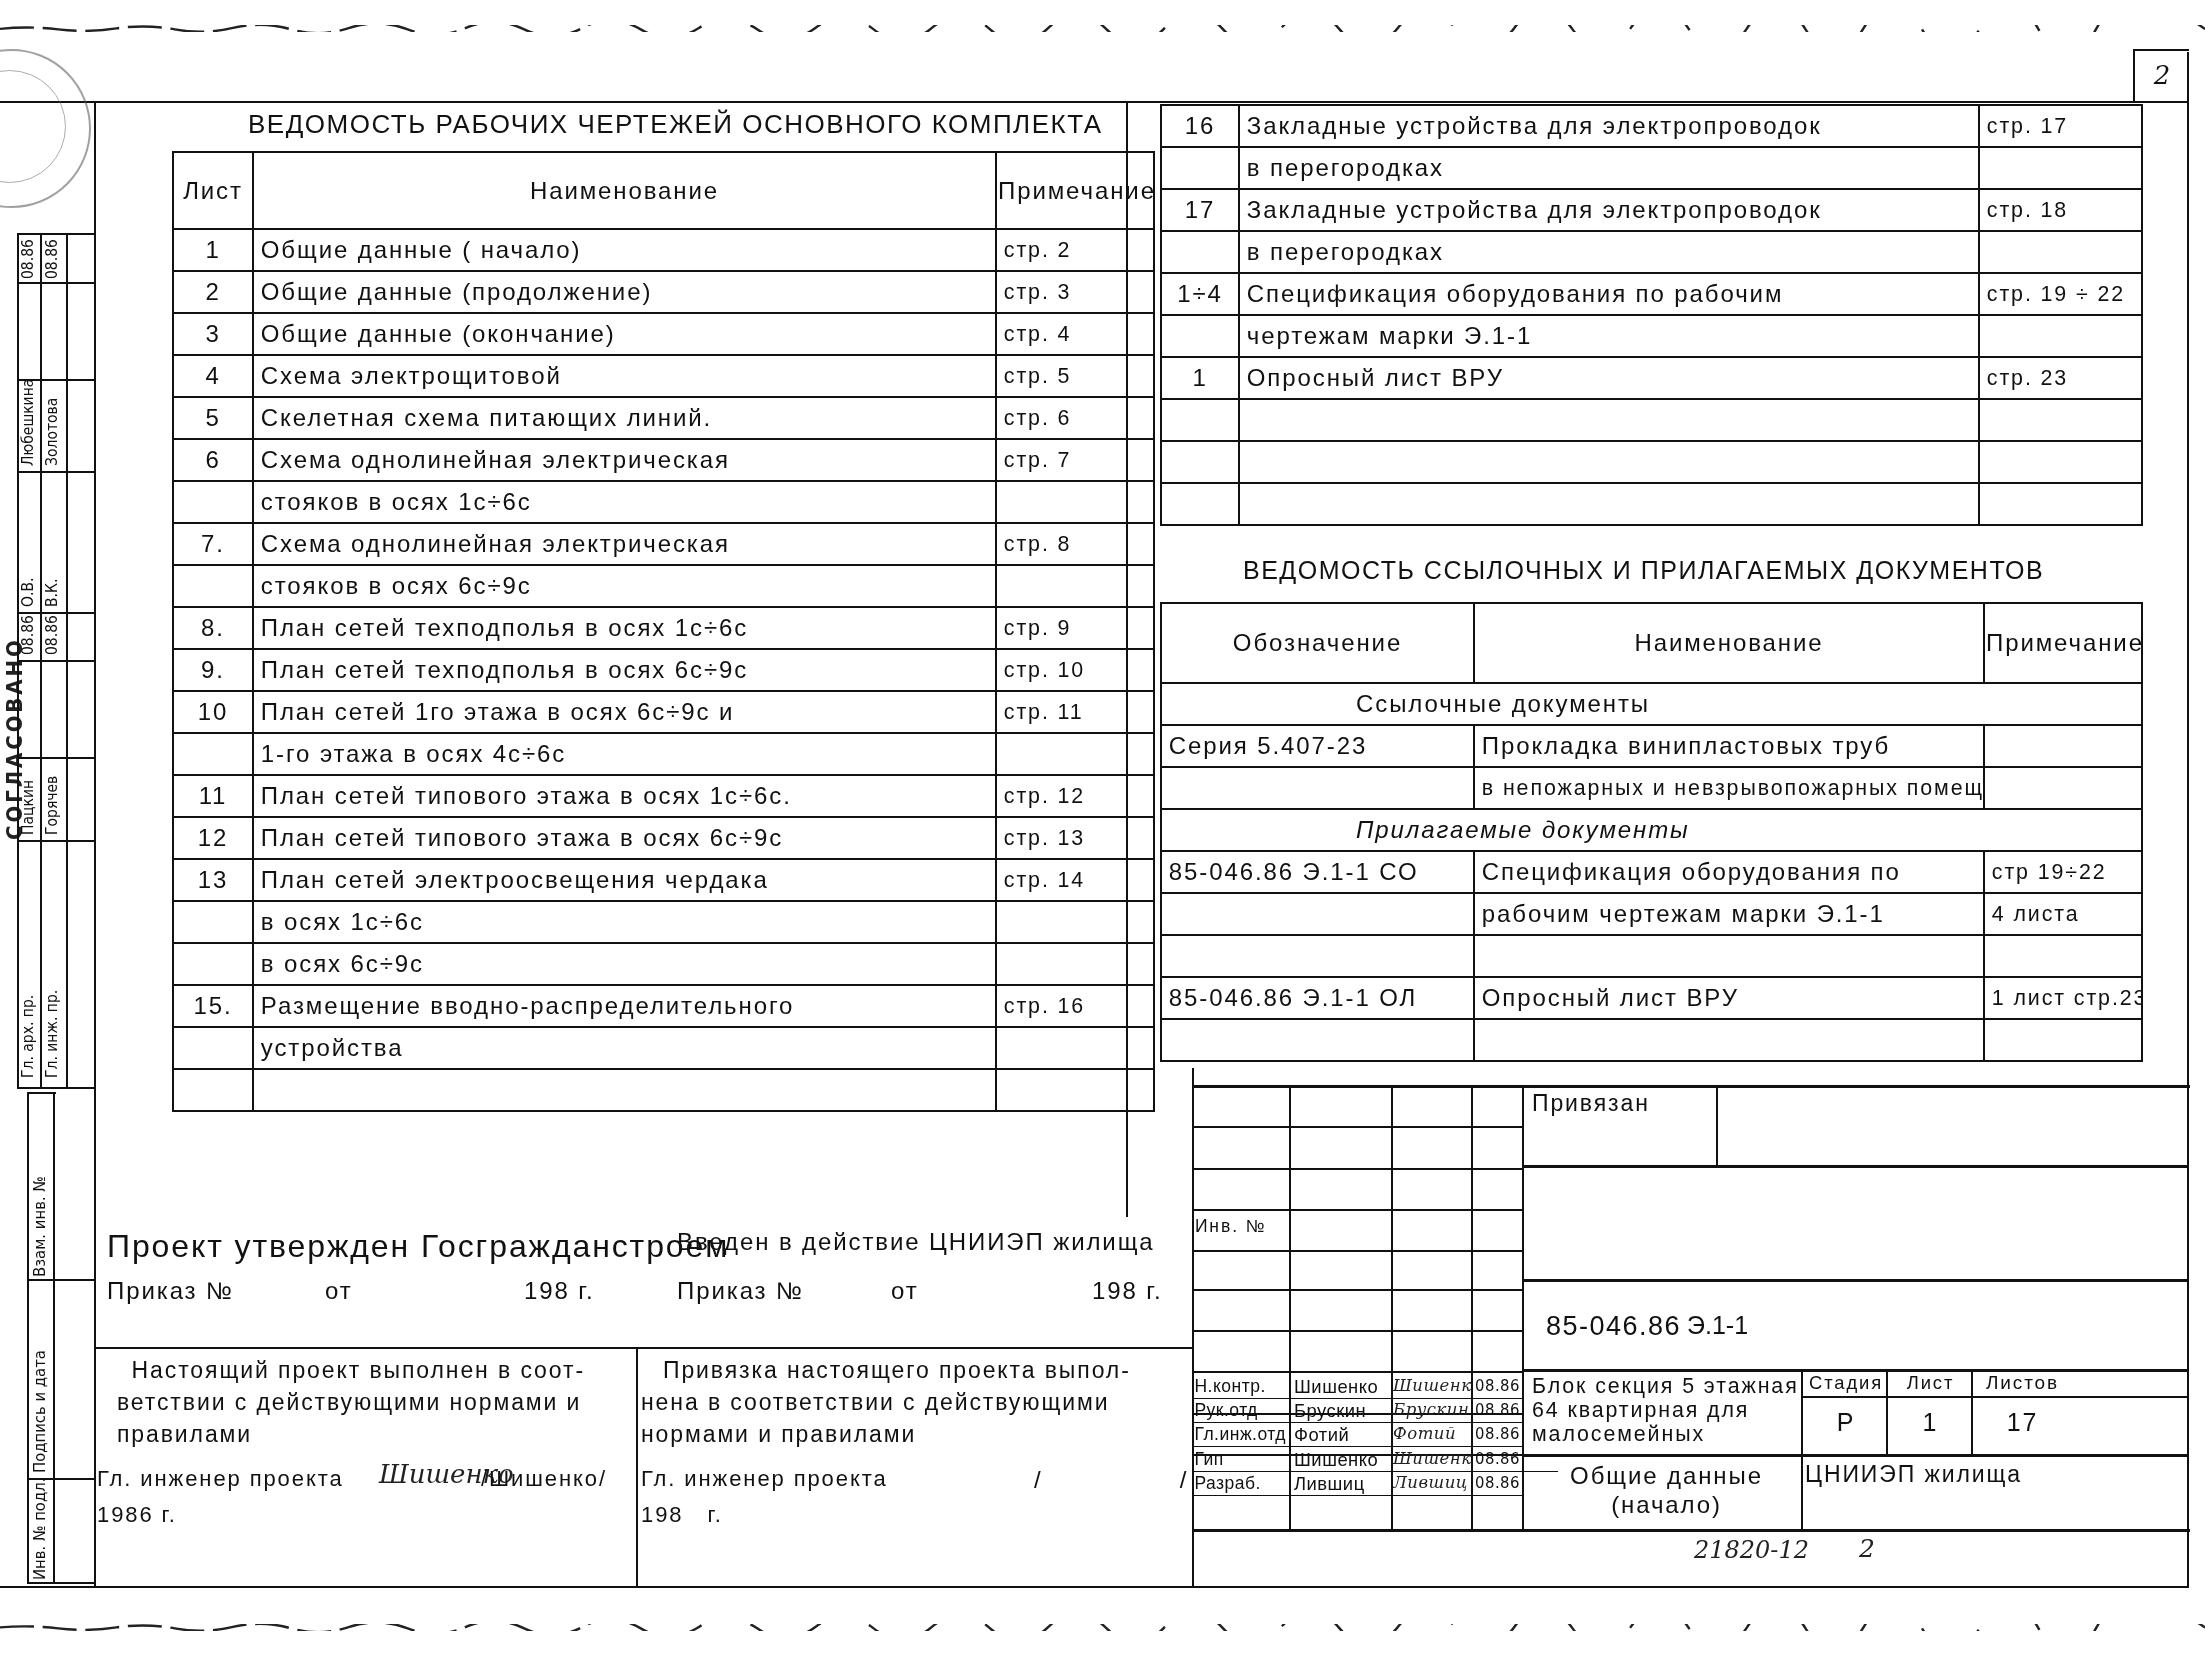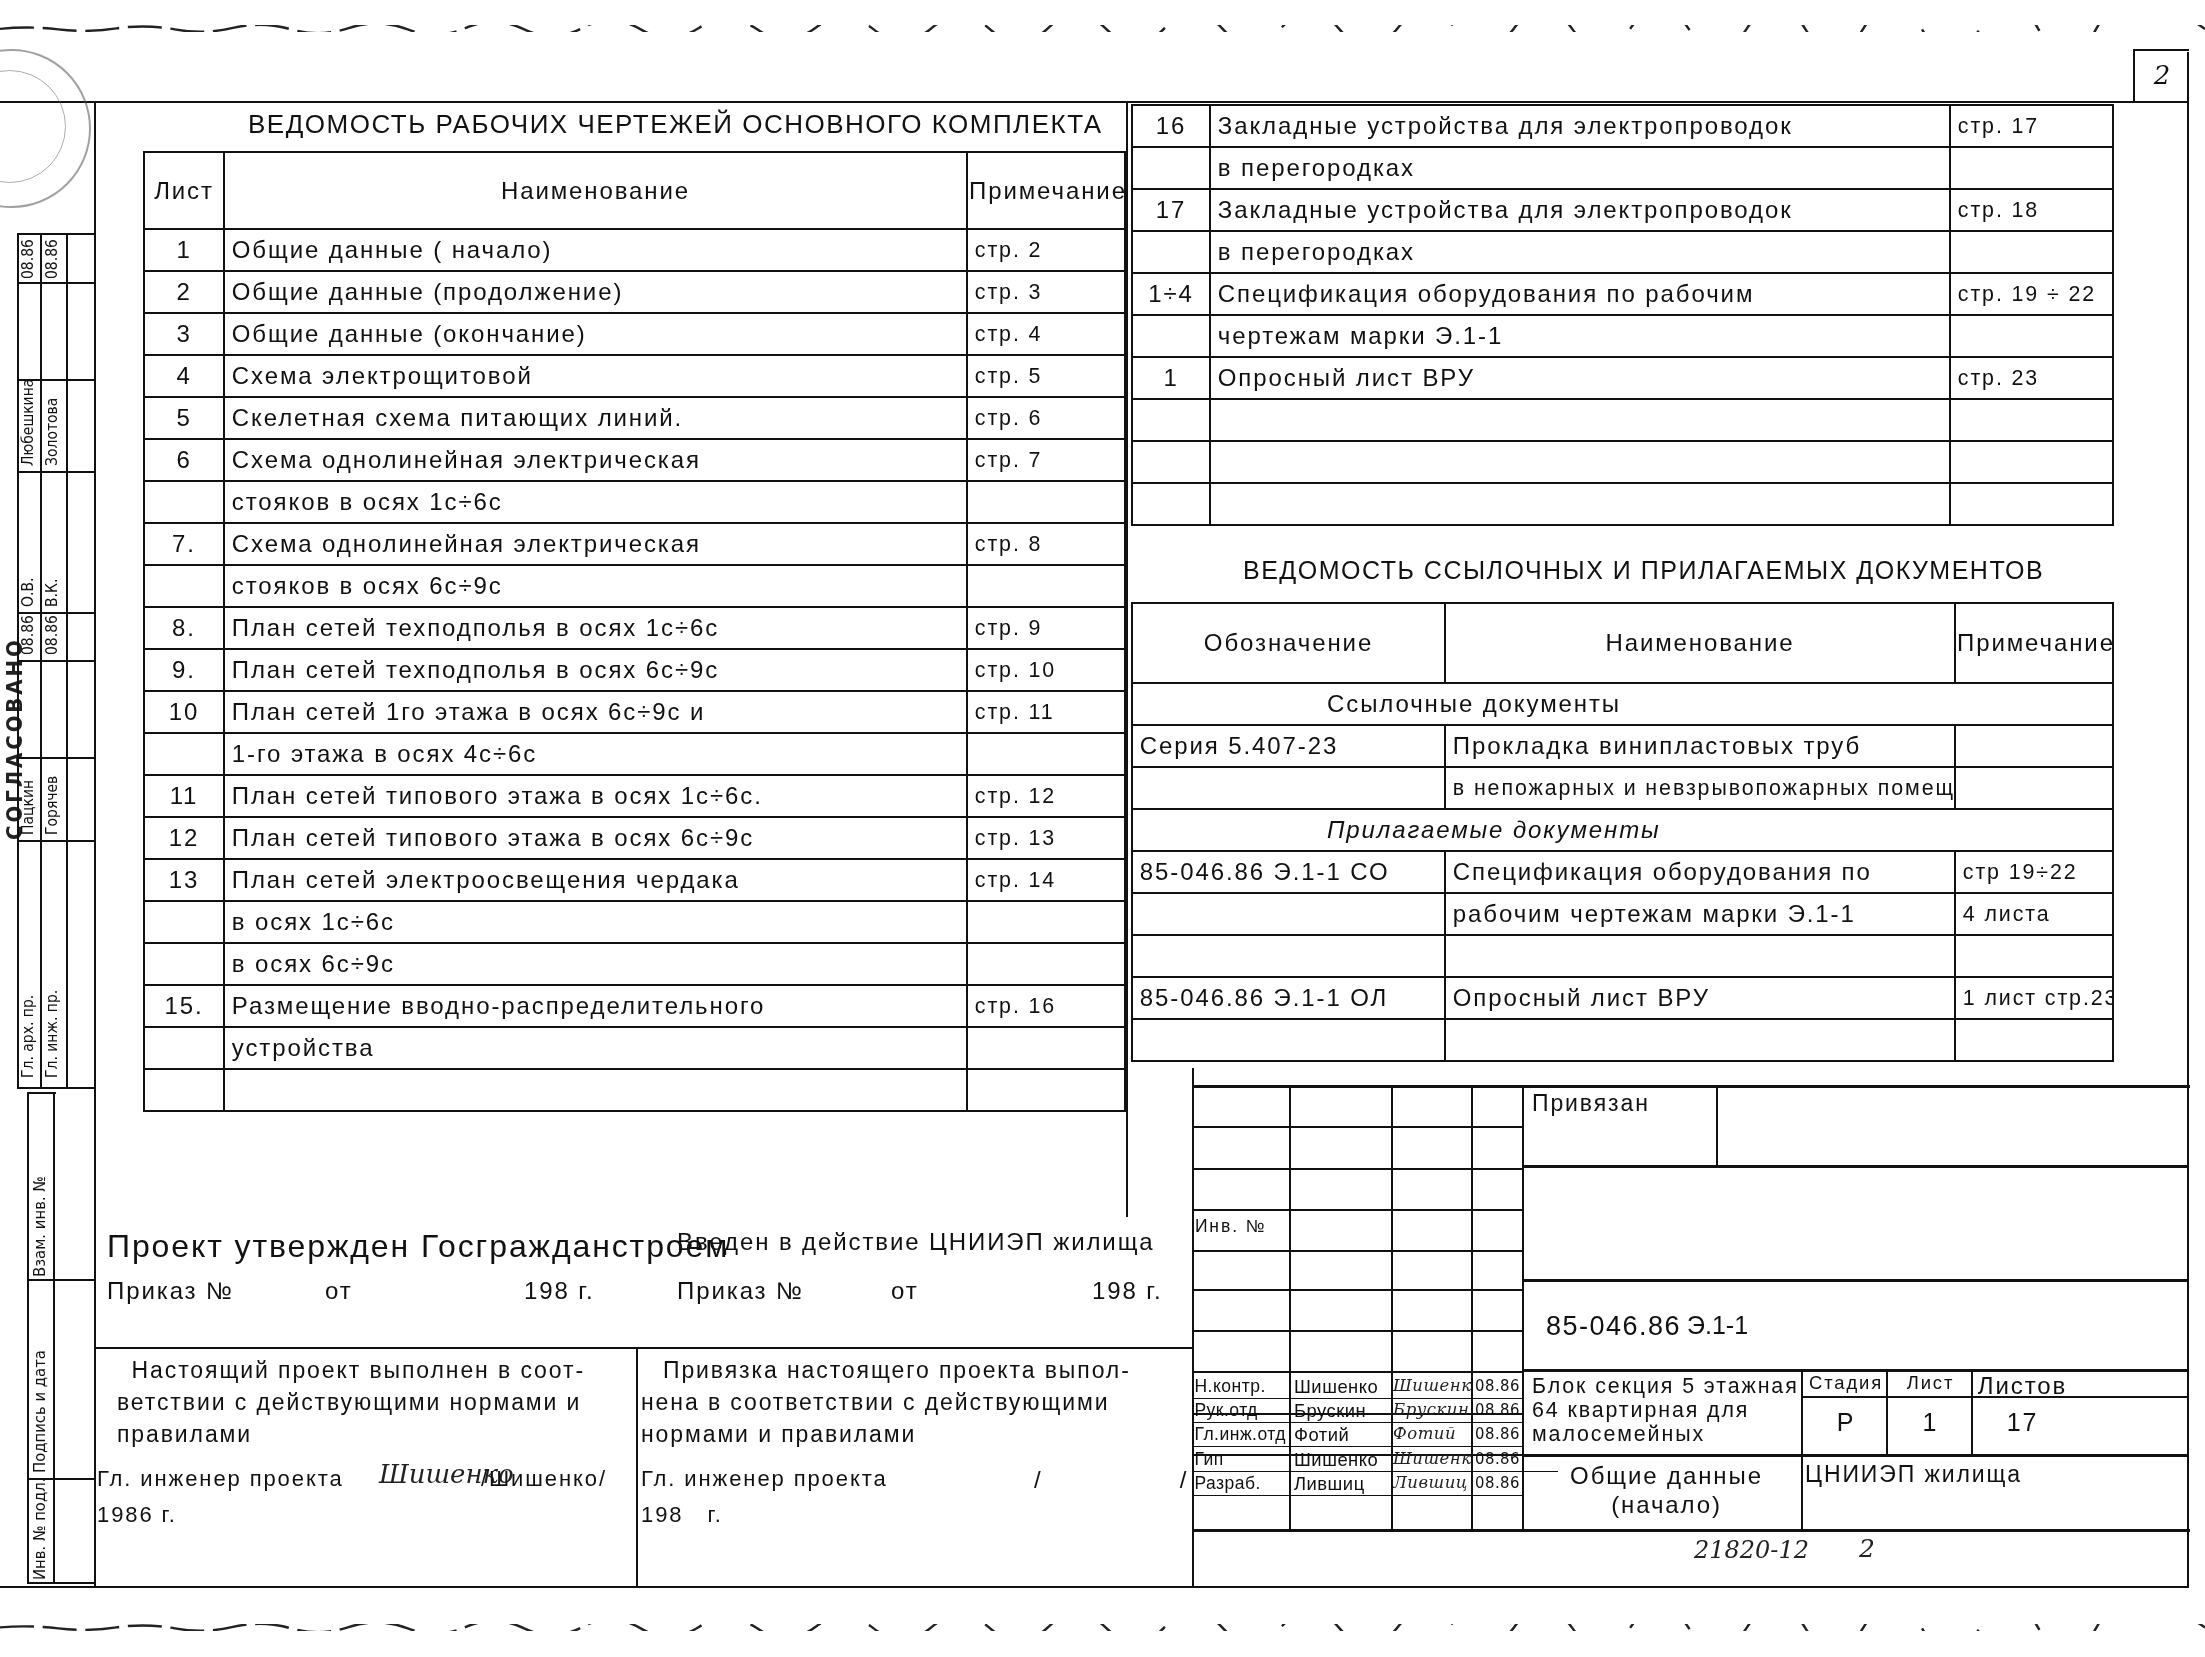--- a/index.html
+++ b/index.html
@@ -5,21 +5,21 @@
   html, body { margin: 0; padding: 0; background: #ffffff; }
   body { width: 2205px; height: 1657px; position: relative; overflow: hidden;
          font-family: "DejaVu Sans Condensed", "DejaVu Sans", sans-serif; color: #111; }
   .abs { position: absolute; }
   .hand { font-family: "Liberation Sans Narrow", "Liberation Sans", sans-serif; letter-spacing: 1.9px; }
   
   .torn { position: absolute; left: 0; width: 2205px; height: 6.8px; }
   .hline { position: absolute; background: #111; height: 2.4px; }
   .vline { position: absolute; background: #111; width: 2.4px; }
   
-  table.drw { position: absolute; border-collapse: collapse; table-layout: fixed; }
+  table.drw { position: absolute; border-collapse: collapse; table-layout: fixed; margin-left: 29px; }
   table.drw td, table.drw th { border: 2.4px solid #111; padding: 0 6.8px; font-weight: normal;
         white-space: nowrap; overflow: hidden; vertical-align: middle; }
   .t-main { font-size: 24px; }
   .t-main td { height: 40px; }
   .t-main th { height: 75px; font-size: 24px; }
   .c-num { text-align: center; }
   .c-note { font-size: 21.4px; }
   .title { font-size: 26px; letter-spacing: 1.5px; text-transform: uppercase; }
   .stamp { position: absolute; left: -68px; top: 49px; width: 155px; height: 155px; border-radius: 50%;
            border: 2.9px solid #555; opacity: .55; }
@@ -435,21 +435,21 @@
   <div class="abs hand" style="left:340px;top:376px;width:269px;text-align:center;font-size:24px;line-height:29px">
     <div>Общие данные</div>
     <div>(начало)</div>
   </div>
 
   <div class="vline" style="left:694px;top:284px;height:87px"></div>
   <div class="vline" style="left:779px;top:284px;height:87px"></div>
   <div class="hline" style="left:609px;top:311px;width:388px;height:2.4px"></div>
   <div class="abs hand" style="left:613px;top:287px;width:82px;text-align:center;font-size:18.4px">Стадия</div>
   <div class="abs hand" style="left:697px;top:287px;width:83px;text-align:center;font-size:18.4px">Лист</div>
-  <div class="abs hand" style="left:782px;top:287px;width:97px;text-align:center;font-size:24px">Листов</div>
+  <div class="abs hand" style="left:782px;top:287px;width:97px;text-align:center;font-size:19px">Листов</div>
   <div class="abs hand" style="left:613px;top:323px;width:82px;text-align:center;font-size:25px">Р</div>
   <div class="abs hand" style="left:697px;top:323px;width:83px;text-align:center;font-size:25px">1</div>
   <div class="abs hand" style="left:782px;top:323px;width:97px;text-align:center;font-size:25px">17</div>
   <div class="abs hand" style="left:613px;top:376px;font-size:23px">ЦНИИЭП жилища</div>
 </div>
 
 <div class="abs sig" style="left:1694px;top:1536px;font-size:24px">21820-12</div>
 <div class="abs sig" style="left:1859px;top:1534px;font-size:25px">2</div>
 
 

